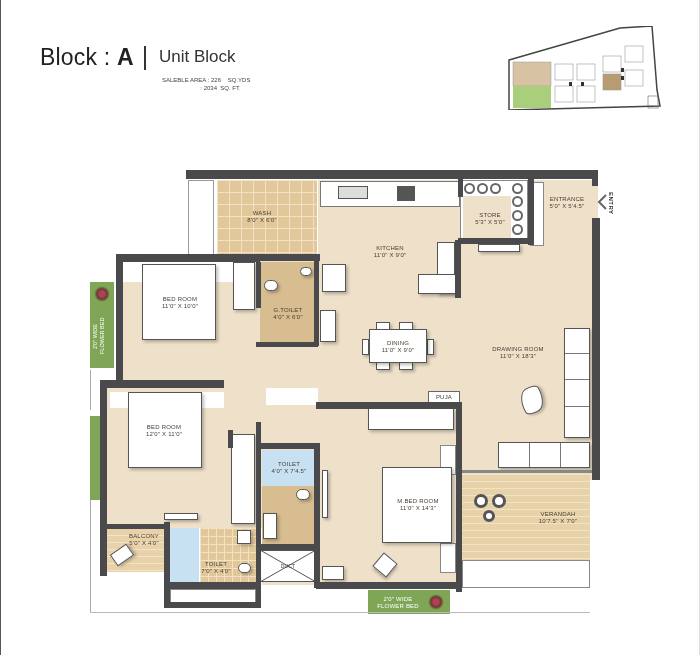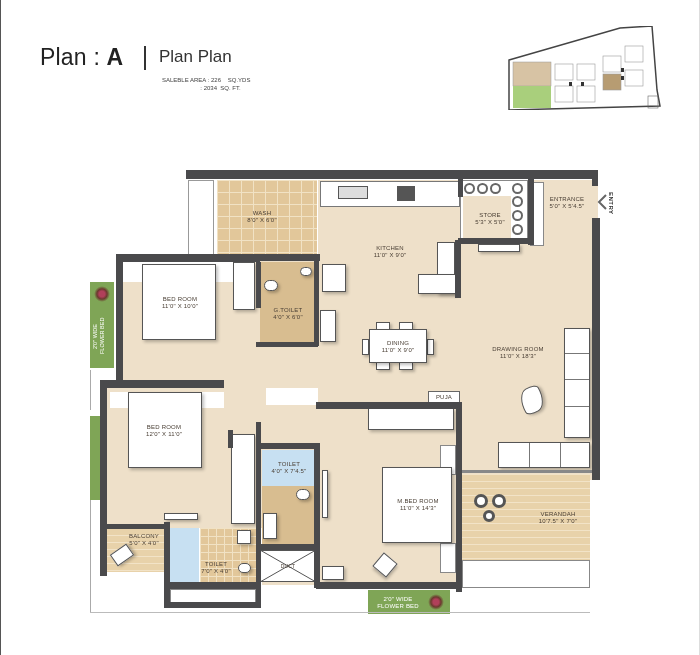--- a/index.html
+++ b/index.html
@@ -35,23 +35,23 @@
   .plant { position: absolute; width: 16px; height: 16px; border-radius: 50%;
            background: radial-gradient(circle, #b0405a 25%, #6b3a2e 45%, #7fa556 70%); }
   .minimap { position: absolute; left: 505px; top: 26px; width: 160px; height: 84px; }
 </style>
 </head>
 <body>
 
 <div class="frame-line"></div>
 <div class="frame-right"></div>
 
-<div class="title"><span>Plan :</span> <b>A</b></div>
+<div class="title"><span>Block :</span> <b>A</b></div>
 <div class="title-sep"></div>
-<div class="subtitle">Plan Plan</div>
+<div class="subtitle">Unit Block</div>
 <div class="area">SALEBLE AREA : 226    SQ.YDS
                        : 2034  SQ. FT.</div>
 
 <svg class="minimap" viewBox="0 0 160 84">
   <polygon points="4,34 115,2 147,0 152,64 155,80 4,84" fill="#fff" stroke="#444" stroke-width="1.5"></polygon>
   <rect x="8" y="36" width="38" height="24" fill="#d7c3a4" stroke="#999" stroke-width="0.5"></rect>
   <rect x="8" y="60" width="38" height="22" fill="#a9cf7c"></rect>
   <g fill="#fff" stroke="#999" stroke-width="0.6">
     <rect x="50" y="38" width="18" height="16"></rect>
       <rect x="72" y="38" width="18" height="16"></rect>

